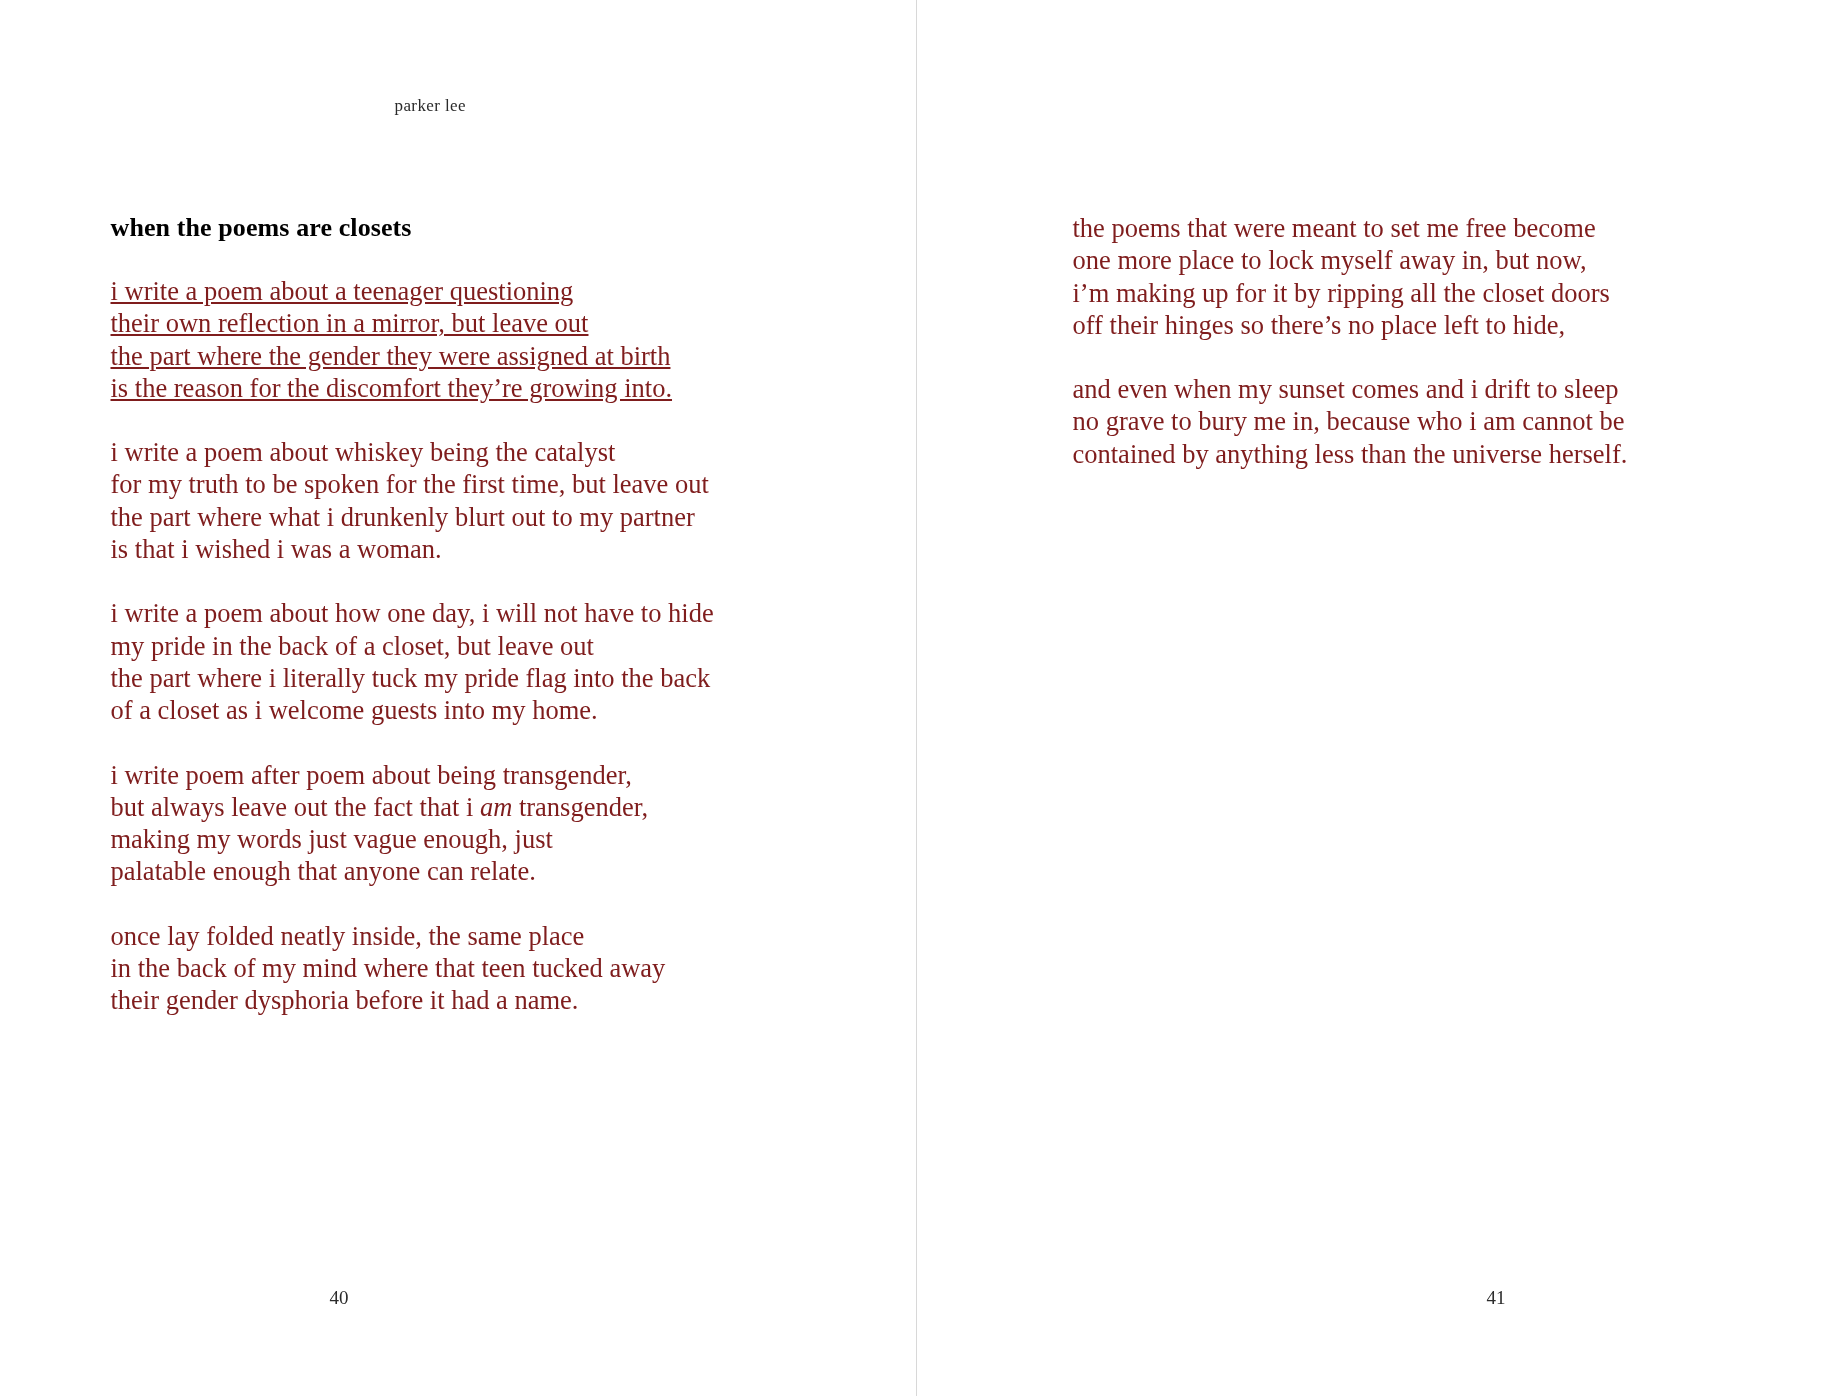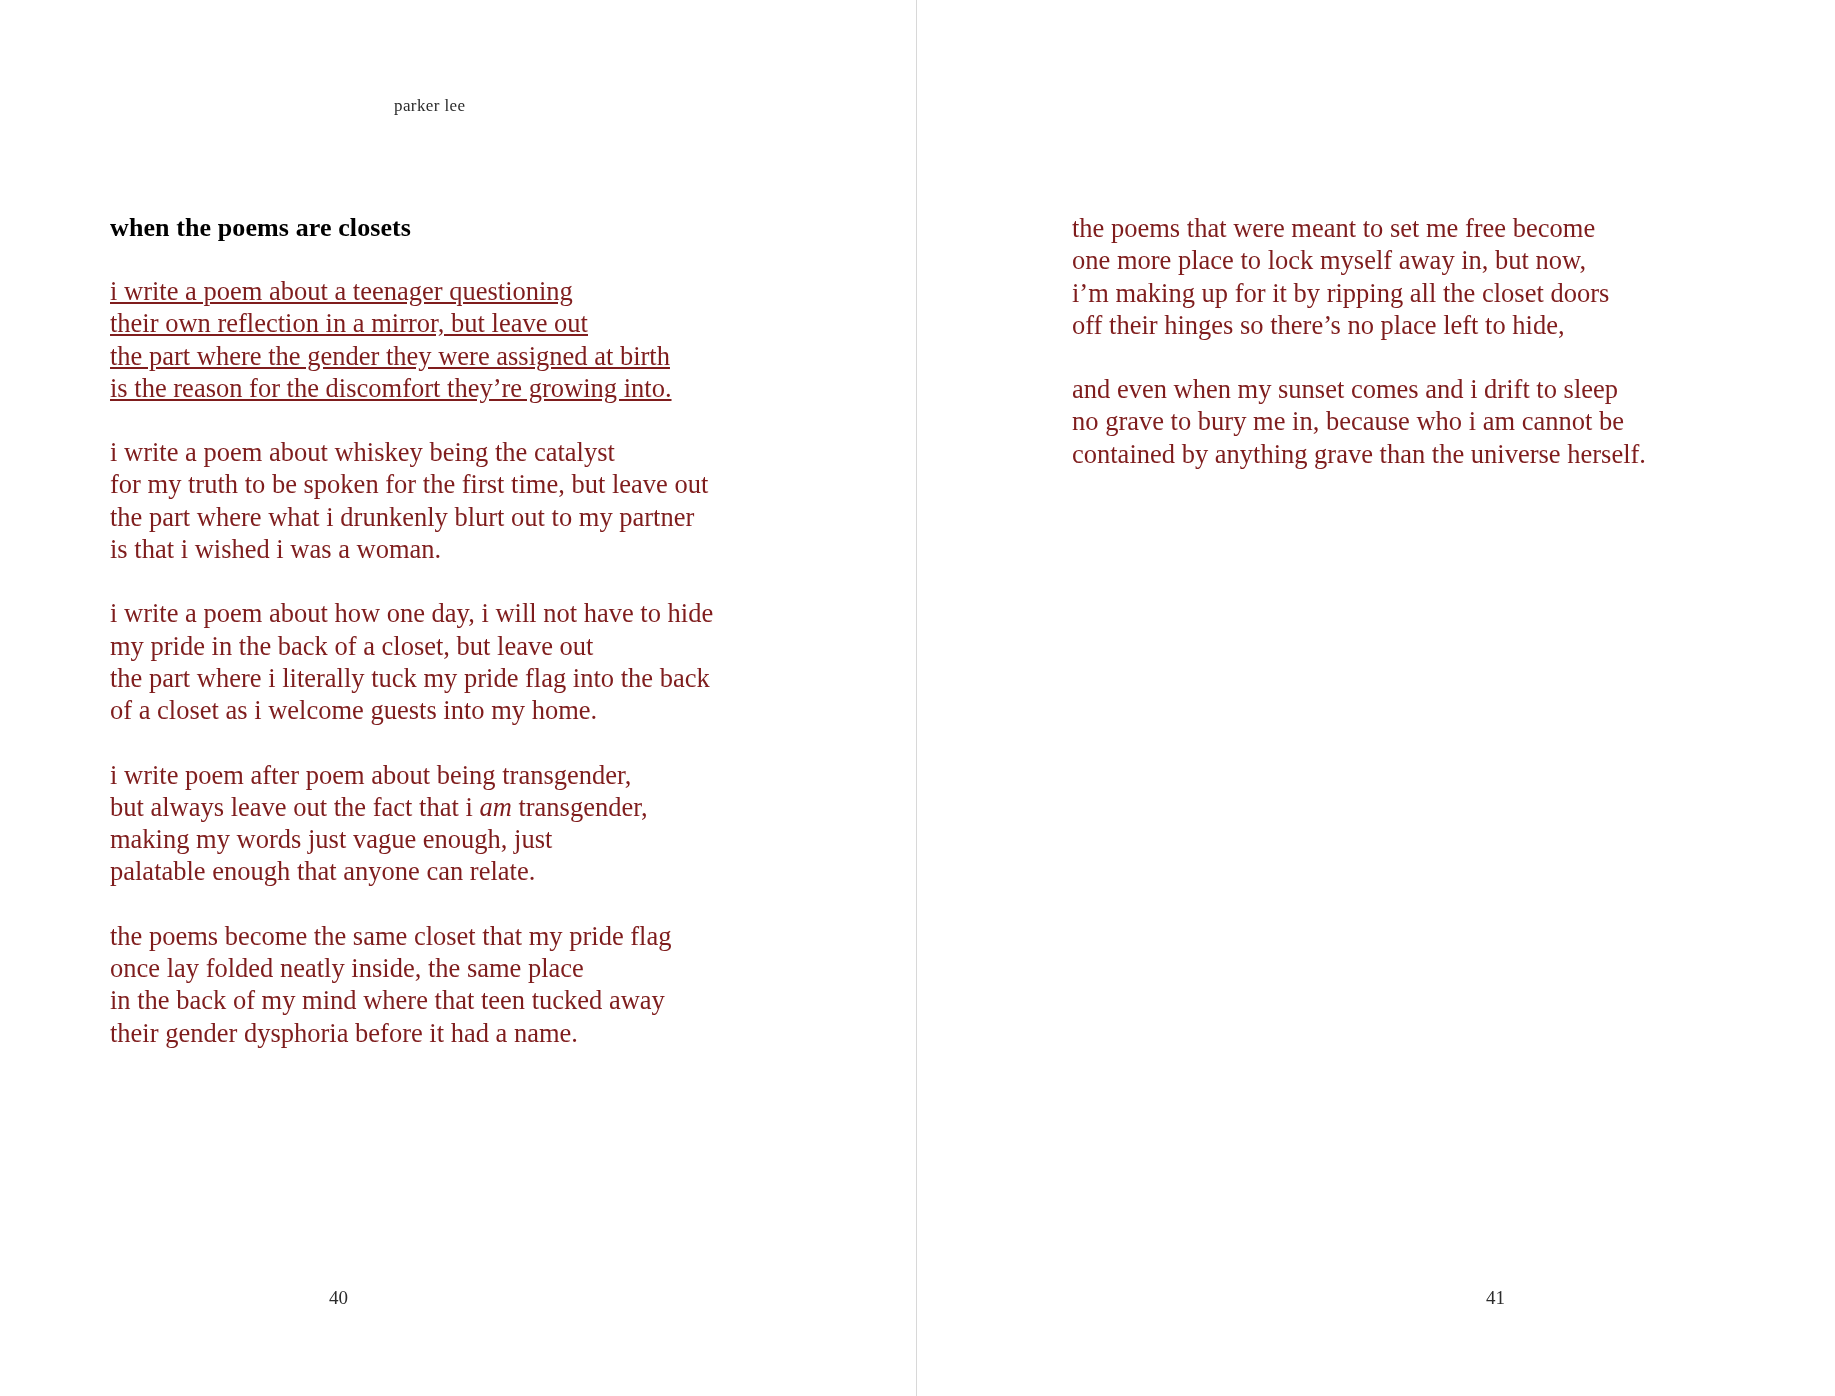--- a/index.html
+++ b/index.html
@@ -14,20 +14,21 @@
     color: #1a1a1a;
     overflow: hidden;
   }
 
   .spread {
     position: relative;
     width: 1835px;
     height: 1396px;
     background: #ffffff;
     display: flex;
+    justify-content: center;
   }
 
   .gutter-rule {
     position: absolute;
     left: 916px;
     top: 0;
     width: 1px;
     height: 1396px;
     background: #d8d8d8;
   }
@@ -147,21 +148,20 @@
       </div>
 
       <div class="stanza">
         <div class="line">i write poem after poem about being transgender,</div>
         <div class="line"><span>but always leave out the fact that i </span><em class="emph">am</em><span> transgender,</span></div>
         <div class="line">making my words just vague enough, just</div>
         <div class="line">palatable enough that anyone can relate.</div>
       </div>
 
       <div class="stanza">
-        <div class="line">the poems become the same closet that my pride flag</div>
         <div class="line">once lay folded neatly inside, the same place</div>
         <div class="line">in the back of my mind where that teen tucked away</div>
         <div class="line">their gender dysphoria before it had a name.</div>
       </div>
 
     </div>
 
     <div class="folio">40</div>
   </div>
 
@@ -172,21 +172,21 @@
       <div class="stanza">
         <div class="line">the poems that were meant to set me free become</div>
         <div class="line">one more place to lock myself away in, but now,</div>
         <div class="line">i’m making up for it by ripping all the closet doors</div>
         <div class="line">off their hinges so there’s no place left to hide,</div>
       </div>
 
       <div class="stanza">
         <div class="line">and even when my sunset comes and i drift to sleep</div>
         <div class="line">no grave to bury me in, because who i am cannot be</div>
-        <div class="line">contained by anything grave than the universe herself.</div>
+        <div class="line">contained by anything less than the universe herself.</div>
       </div>
 
     </div>
 
     <div class="folio">41</div>
   </div>
 
 </div>
 
 </body></html>

